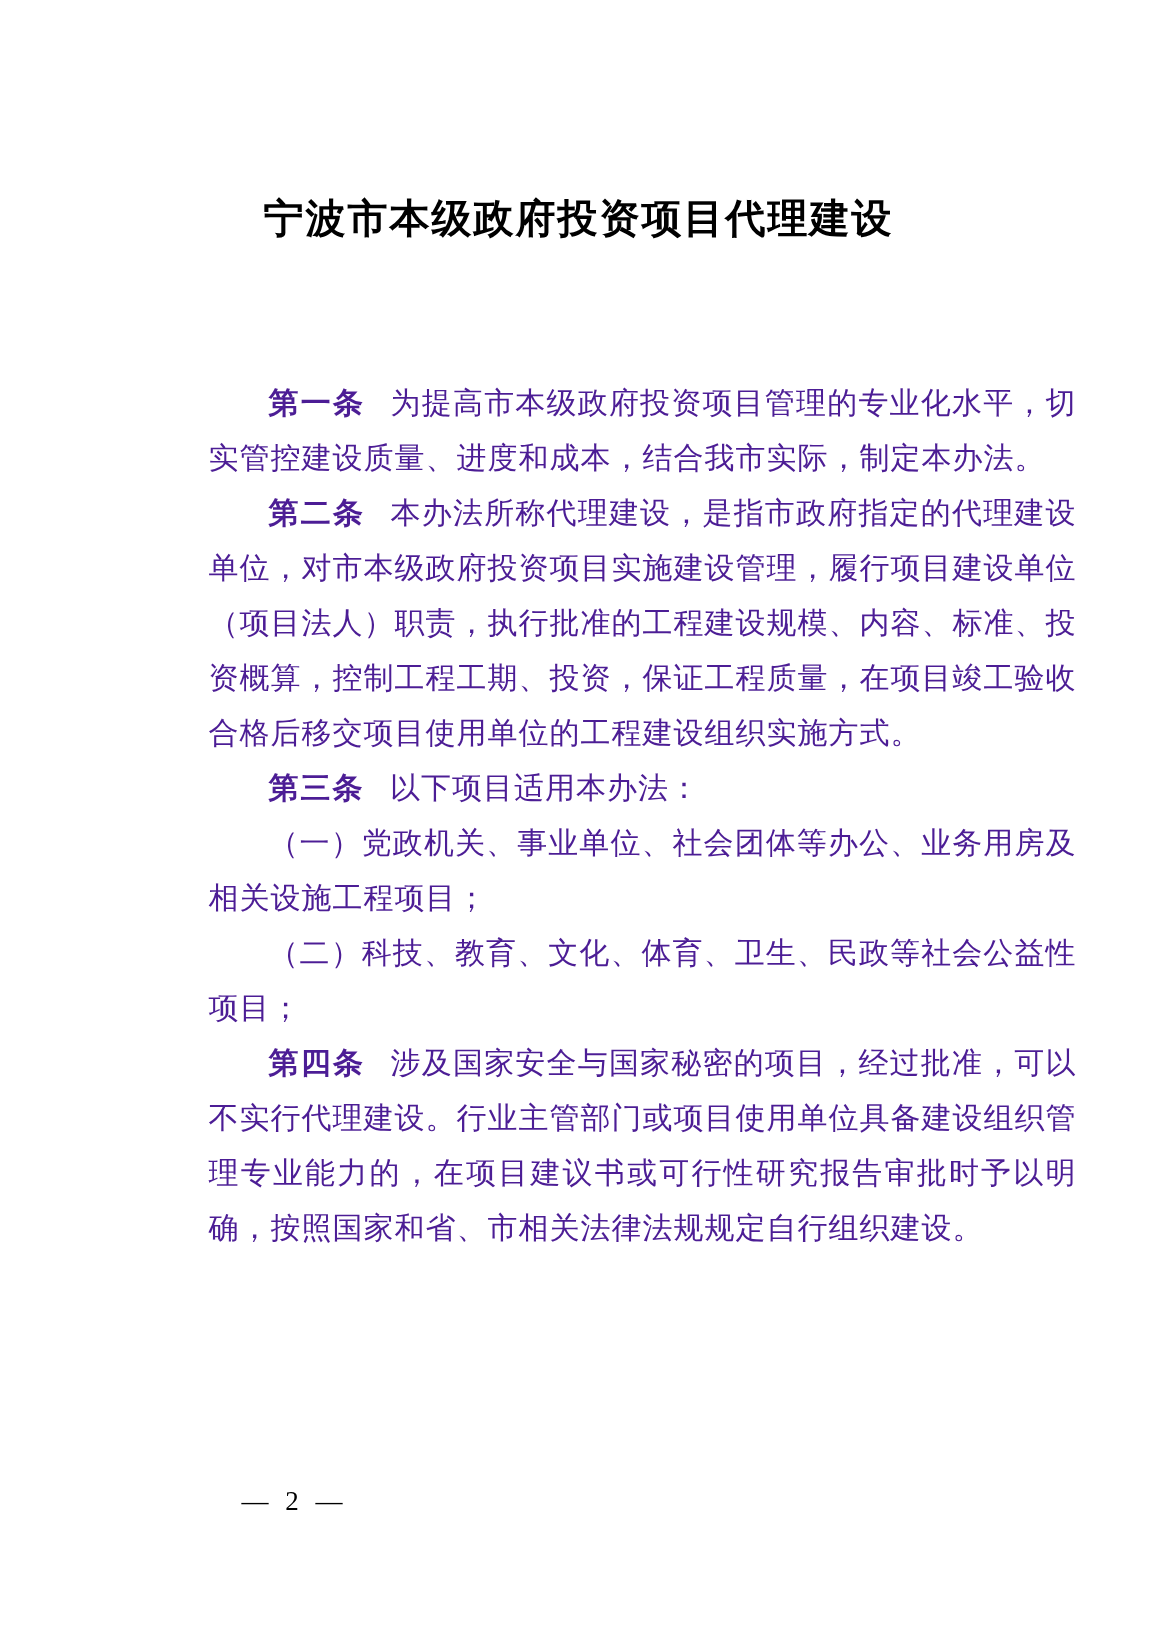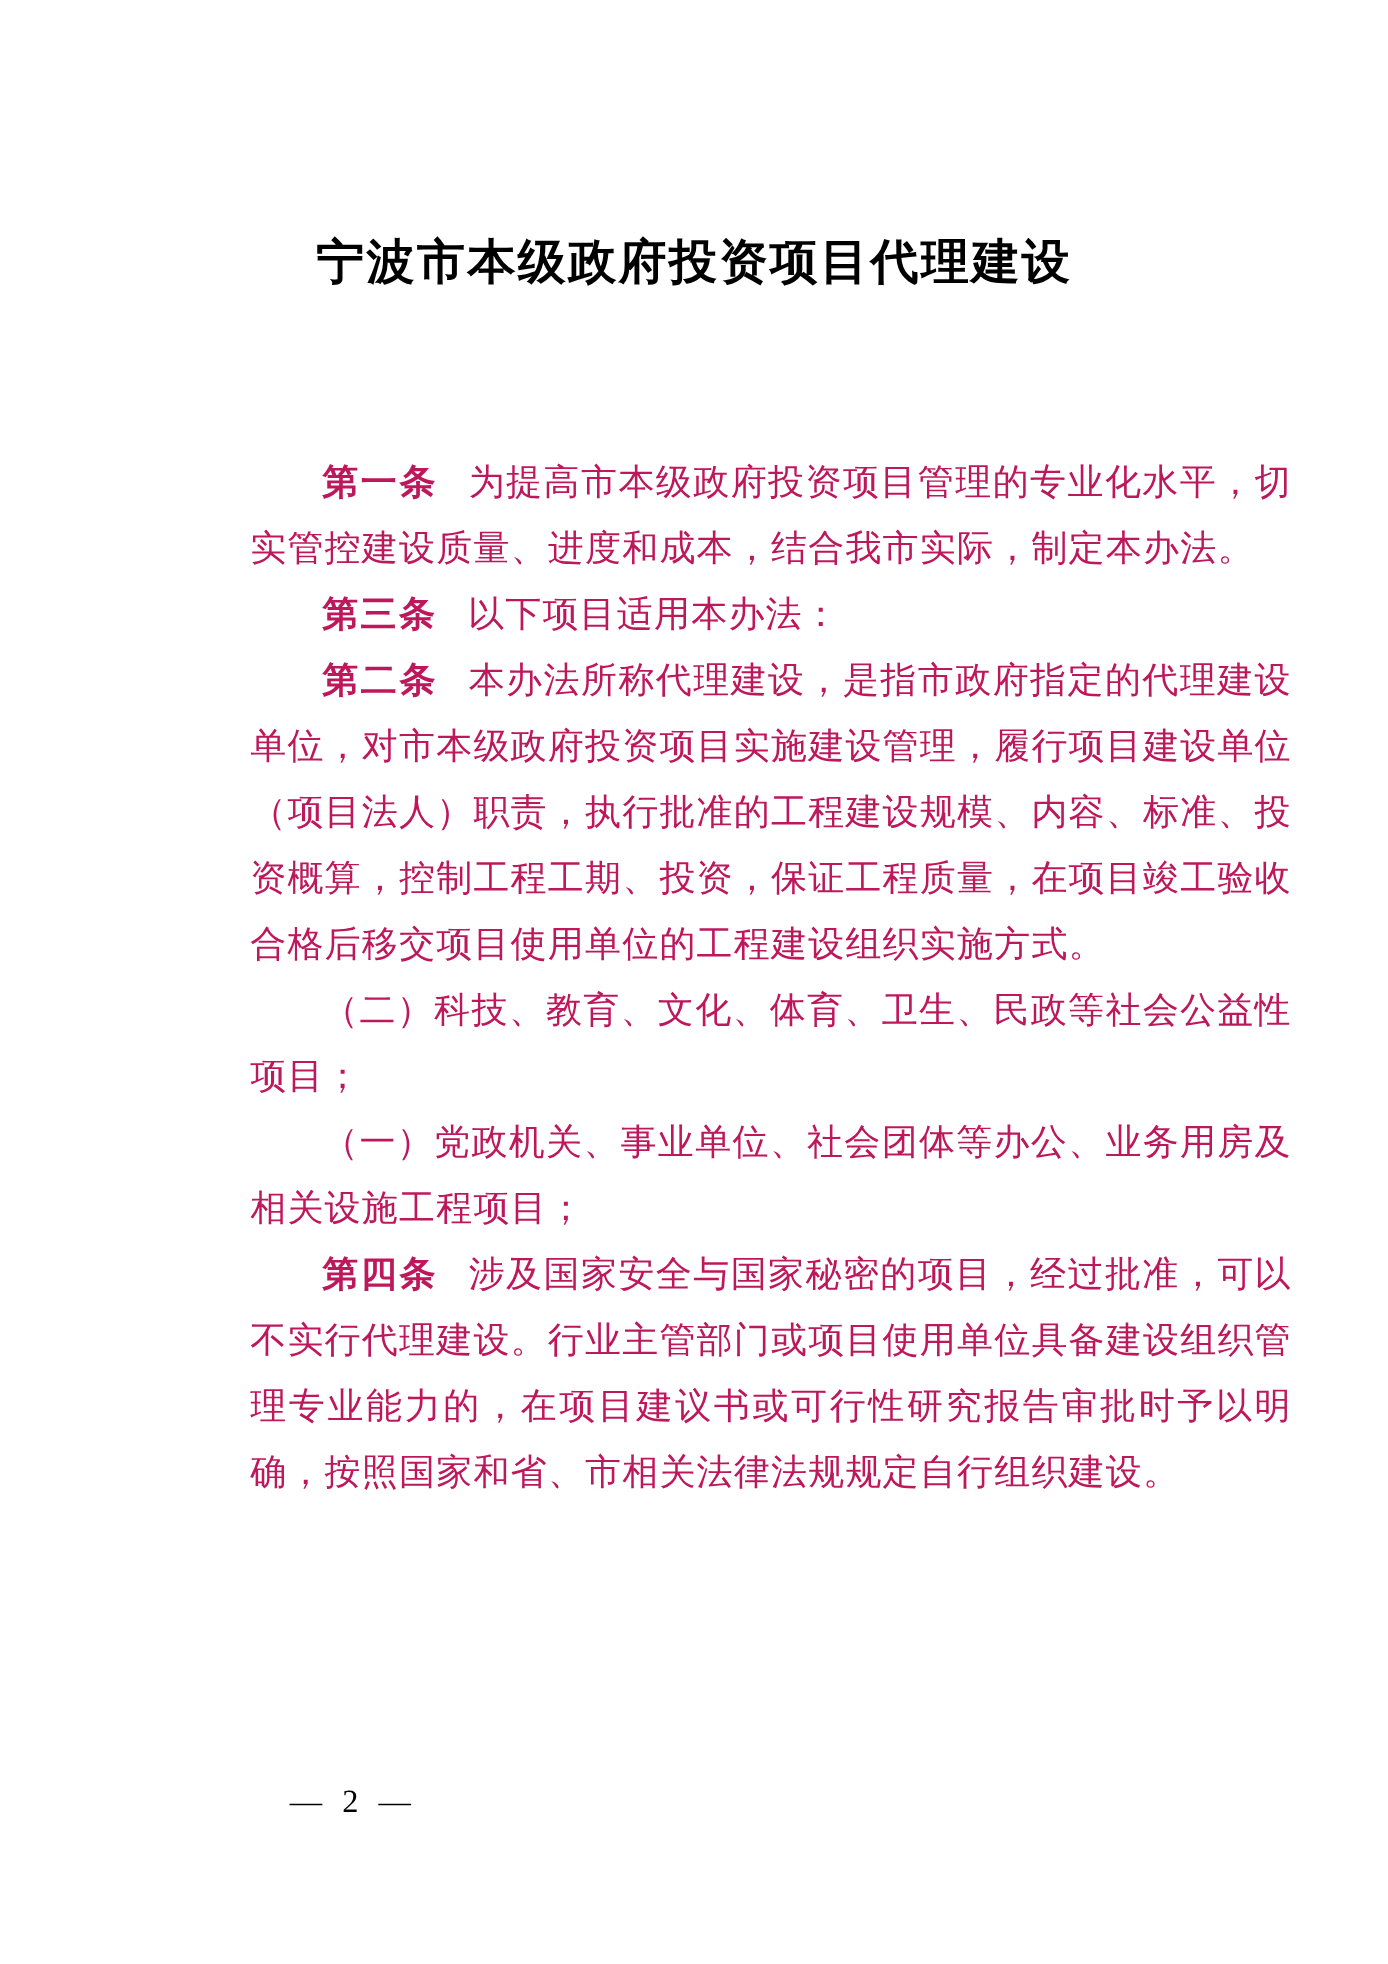--- a/index.html
+++ b/index.html
@@ -30,21 +30,21 @@
   .title-line { display: block; }
   .doc-body {
     position: absolute;
     top: 375px;
     left: 146px;
     width: 868px;
     font-size: 30px;
     line-height: 55px;
     letter-spacing: 1px;
     text-align: justify;
-    color: #be185d;
+    color: #4c1d95;
   }
   .para {
     text-indent: 2em;
     margin: 0;
   }
   .article-label {
     font-family: "Liberation Sans", "DejaVu Sans", sans-serif;
     font-weight: bold;
     margin-right: 0.85em;
     letter-spacing: 2px;
@@ -65,24 +65,24 @@
 <body>
 
 <div class="page">
 
   <h1 class="doc-title">
     <span class="title-line">宁波市本级政府投资项目代理建设</span>
   </h1>
 
   <div class="doc-body" id="doc-body">
       <p class="para"><b class="article-label">第一条</b><span>为提高市本级政府投资项目管理的专业化水平，切实管控建设质量、进度和成本，结合我市实际，制定本办法。</span></p>
+      <p class="para"><b class="article-label">第二条</b><span>本办法所称代理建设，是指市政府指定的代理建设单位，对市本级政府投资项目实施建设管理，履行项目建设单位（项目法人）职责，执行批准的工程建设规模、内容、标准、投资概算，控制工程工期、投资，保证工程质量，在项目竣工验收合格后移交项目使用单位的工程建设组织实施方式。</span></p>
       <p class="para"><b class="article-label">第三条</b><span>以下项目适用本办法：</span></p>
-      <p class="para"><b class="article-label">第二条</b><span>本办法所称代理建设，是指市政府指定的代理建设单位，对市本级政府投资项目实施建设管理，履行项目建设单位（项目法人）职责，执行批准的工程建设规模、内容、标准、投资概算，控制工程工期、投资，保证工程质量，在项目竣工验收合格后移交项目使用单位的工程建设组织实施方式。</span></p>
+      <p class="para"><span>（一）党政机关、事业单位、社会团体等办公、业务用房及相关设施工程项目；</span></p>
       <p class="para"><span>（二）科技、教育、文化、体育、卫生、民政等社会公益性项目；</span></p>
-      <p class="para"><span>（一）党政机关、事业单位、社会团体等办公、业务用房及相关设施工程项目；</span></p>
       <p class="para"><b class="article-label">第四条</b><span>涉及国家安全与国家秘密的项目，经过批准，可以不实行代理建设。行业主管部门或项目使用单位具备建设组织管理专业能力的，在项目建议书或可行性研究报告审批时予以明确，按照国家和省、市相关法律法规规定自行组织建设。</span></p>
     </div>
 
   <div class="page-footer">
     <span>— 2 —</span>
   </div>
 
 </div>
 
 </body></html>

